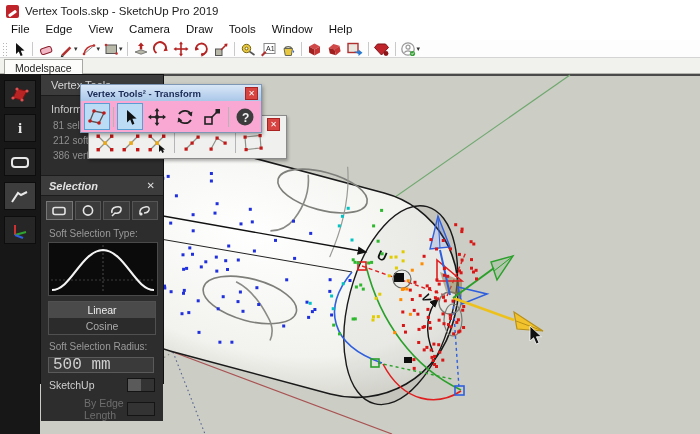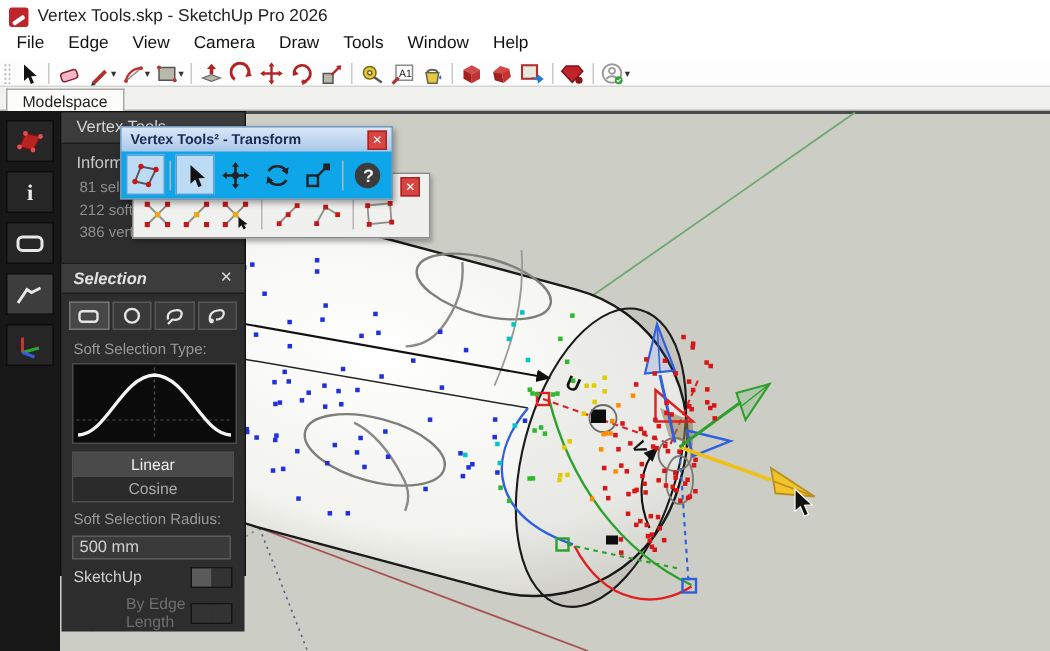--- a/index.html
+++ b/index.html
@@ -54,56 +54,56 @@
   #sel-modes{display:flex;gap:2px;padding:5px 5px 2px 5px;}
   .mode-btn{flex:1;height:17px;background:#3a3a3a;border:1px solid #555;display:flex;
             align-items:center;justify-content:center;}
   .mode-btn.active{background:#474747;border-color:#777;}
   .sel-label{font-size:10px;color:#9a9a9a;padding:6px 0 3px 8px;}
   #falloff-graph{margin:0 7px;background:#0b0b0b;border:1px solid #4a4a4a;display:block;}
   #falloff-btns{display:flex;margin:5px 7px 0 7px;border:1px solid #505050;flex-direction:column;}
   .fo-btn{flex:1;text-align:center;font-size:10.5px;padding:2px 0;background:#2b2b2b;color:#aaa;}
   .fo-btn.active{background:#4a4a4a;color:#eee;}
   #radius-input{display:block;margin:2px 7px 0 7px;width:106px;height:16px;background:#3a3a3a;
-                border:1px solid #5a5a5a;color:#cfcfcf;font-size:11px;padding:0 4px;box-sizing:border-box;
-                font-family:Liberation Sans, sans-serif;}
+                border:1px solid #5a5a5a;color:#cfcfcf;font-size:16px;padding:0 4px;box-sizing:border-box;
+                font-family:Liberation Mono, monospace;}
   .toggle-row{display:flex;align-items:center;justify-content:space-between;padding:5px 8px 0 8px;}
   .toggle-row .lbl{font-size:10.5px;color:#d0d0d0;}
   .toggle-row.disabled .lbl{color:#6e6e6e;margin-left:35px;}
   .toggle{width:26px;height:12px;display:flex;border:1px solid #141414;}
   .toggle .on{width:13px;background:#5a5a5a;}
   .toggle .off{width:13px;background:#333;}
   
   #tb2{position:absolute;left:88px;top:115px;width:199px;height:44px;background:#f0f0ee;
        border:1px solid #8a8a8a;box-shadow:1px 2px 3px rgba(0,0,0,.3);z-index:4;box-sizing:border-box;}
   #tb2-close{position:absolute;right:6px;top:2px;width:11px;height:11px;background:var(--close-red,#d64541);
        color:#fff;font-size:8px;line-height:11px;text-align:center;border:1px solid #a22;}
   #tb2 .row{position:absolute;left:4px;top:14px;display:flex;align-items:center;gap:2px;}
   .tb2-icon{width:24px;height:26px;display:flex;align-items:center;justify-content:center;}
   #tb2-pencil{position:absolute;left:3px;top:-4px;width:16px;height:16px;}
-  #transformtb{position:absolute;left:80px;top:84px;width:182px;background:#0ea5e9;border:1px solid #7e97b5;
+  #transformtb{position:absolute;left:80px;top:84px;width:182px;background:#f9a8d4;border:1px solid #7e97b5;
        box-shadow:1px 2px 4px rgba(0,0,0,.35);z-index:5;box-sizing:border-box;}
   #ttb-title{height:16px;background:linear-gradient(#d9e7f7,#aac7e8);display:flex;align-items:center;
        justify-content:space-between;padding:0 3px 0 6px;}
   #ttb-title .t{font-size:9.5px;font-weight:bold;color:#1a2a55;white-space:nowrap;}
   #ttb-close{width:11px;height:11px;background:var(--close-red,#d64541);color:#fff;font-size:8px;
        line-height:11px;text-align:center;border:1px solid #a22;}
   #ttb-body{display:flex;align-items:center;gap:1px;padding:2px 3px;}
   .ttb-icon{width:25px;height:25px;display:flex;align-items:center;justify-content:center;border:1px solid transparent;}
   .ttb-icon.active{background:#bcdcf5;border:1px solid #5a9fd4;}
   .ttb-sep{width:1px;height:20px;background:#b5b5b5;margin:0 2px;}
 </style>
 </head>
 <body>
 
 <div id="app">
 
   <div id="titlebar">
     <span class="logo"></span>
-    <span class="title">Vertex Tools.skp - SketchUp Pro 2026</span>
+    <span class="title">Vertex Tools.skp - SketchUp Pro 2019</span>
   </div>
 
   <div id="menubar">
     <span class="menu-item">File</span>
     <span class="menu-item">Edge</span>
     <span class="menu-item">View</span>
     <span class="menu-item">Camera</span>
     <span class="menu-item">Draw</span>
     <span class="menu-item">Tools</span>
     <span class="menu-item">Window</span>

